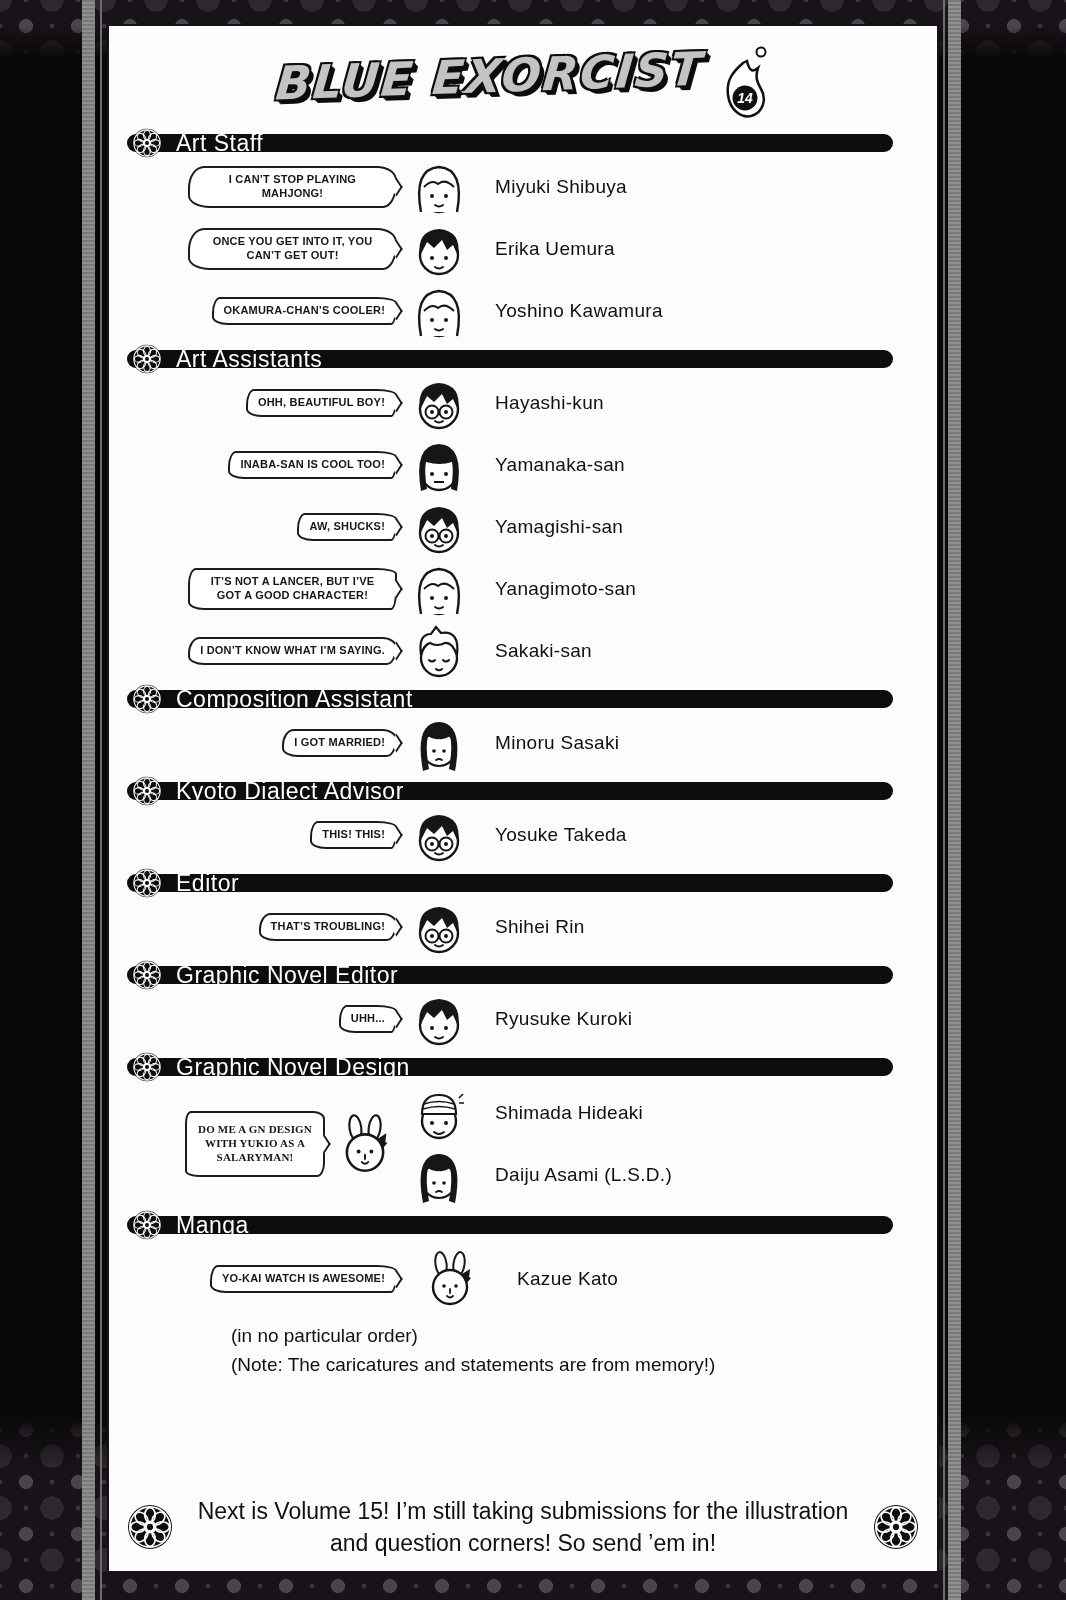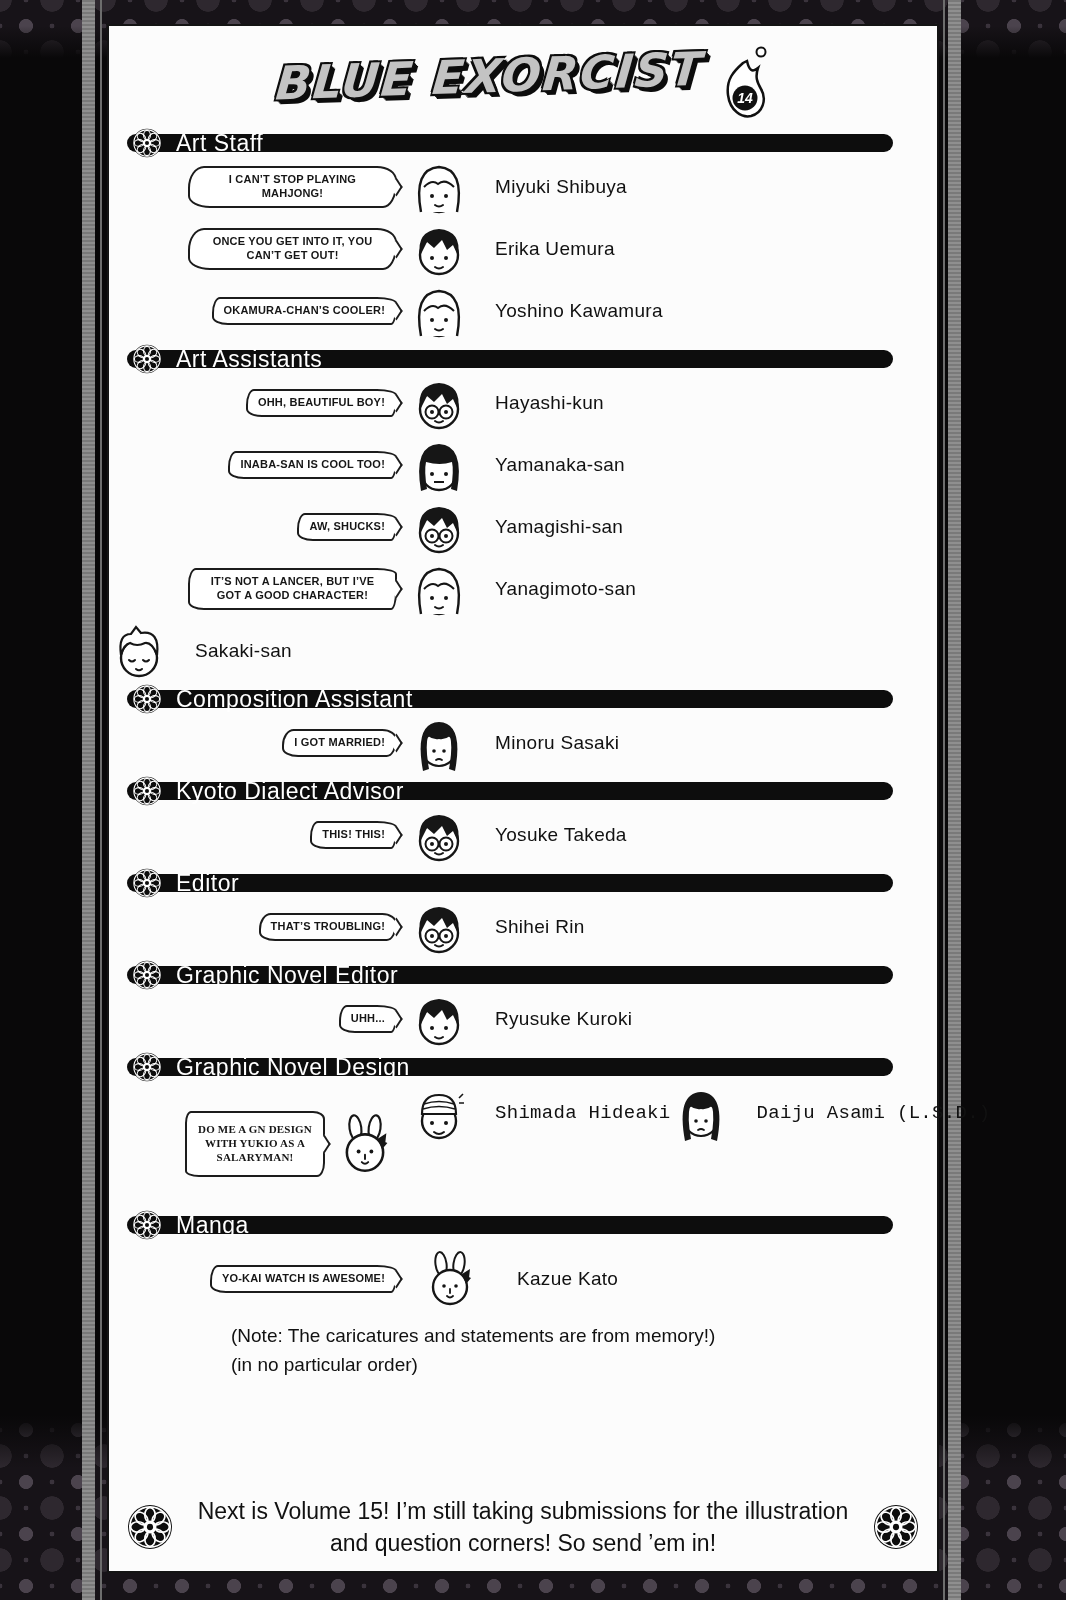--- a/index.html
+++ b/index.html
@@ -71,21 +71,21 @@
     border-top:2px solid #1c1c1c;border-right:2px solid #1c1c1c;
     transform:translateY(-50%) rotate(45deg) skew(12deg,12deg);
   }
   .face-svg{width:60px;height:60px;flex:none;}
   .entry-name{margin-left:26px;font-size:19px;letter-spacing:.3px;white-space:nowrap;}
 
   
   .design-block{flex:none;height:128px;display:flex;align-items:center;}
   .design-block .bubble-zone{align-self:stretch;align-items:center;}
   .rabbit-svg{width:64px;height:78px;flex:none;}
-  .design-right{display:flex;justify-content:space-between;height:122px;font-family:Liberation Mono, monospace;}
+  .design-right{display:flex;flex-direction:column;justify-content:space-between;height:122px;}
   .design-row{display:flex;align-items:center;height:60px;}
 
   
   .notes{flex:none;margin:12px 0 0 122px;font-size:19px;line-height:1.5;}
   .footer{
     flex:none;margin-top:auto;margin-bottom:12px;padding:0 18px;
     display:flex;align-items:center;gap:8px;
   }
   .footer-rosette{width:46px;height:46px;flex:none;display:block;}
   .footer-text{flex:1;text-align:center;font-size:23px;line-height:1.4;max-width:680px;margin:0 auto;}
@@ -274,20 +274,23 @@
     <div class="entry">
       <div class="bubble-zone">
           <div class="bubble jag"><span>IT’S NOT A LANCER, BUT I’VE GOT A GOOD CHARACTER!</span></div>
         </div>
       <svg class="face-svg" viewBox="0 0 60 60">
           <use href="#g-fl"></use>
         </svg>
       <div class="entry-name">Yanagimoto-san</div>
     </div>
     <div class="entry">
+      <div class="bubble-zone">
+          <div class="bubble"><span>I DON’T KNOW WHAT I’M SAYING.</span></div>
+        </div>
       <svg class="face-svg" viewBox="0 0 60 60">
           <use href="#g-ml"></use>
         </svg>
       <div class="entry-name">Sakaki-san</div>
     </div>
 
     <div class="sec-hdr">
       <svg class="hdr-icon" viewBox="0 0 44 44">
           <use href="#sym-rosette"></use>
         </svg>
@@ -390,22 +393,22 @@
       <div class="bubble-zone">
           <div class="bubble jag"><span>YO-KAI WATCH IS AWESOME!</span></div>
         </div>
       <svg class="face-svg" viewBox="0 0 60 60">
           <use href="#g-rb"></use>
         </svg>
       <div class="entry-name">Kazue Kato</div>
     </div>
 
     <div class="notes">
+      <div>(in no particular order)</div>
       <div>(Note: The caricatures and statements are from memory!)</div>
-      <div>(in no particular order)</div>
     </div>
 
     <div class="footer">
       <svg class="footer-rosette" viewBox="0 0 44 44">
           <use href="#sym-rosette"></use>
         </svg>
       <div class="footer-text">Next is Volume 15! I’m still taking submissions for the illustration and question corners! So send ’em in!</div>
       <svg class="footer-rosette" viewBox="0 0 44 44">
           <use href="#sym-rosette"></use>
         </svg>

